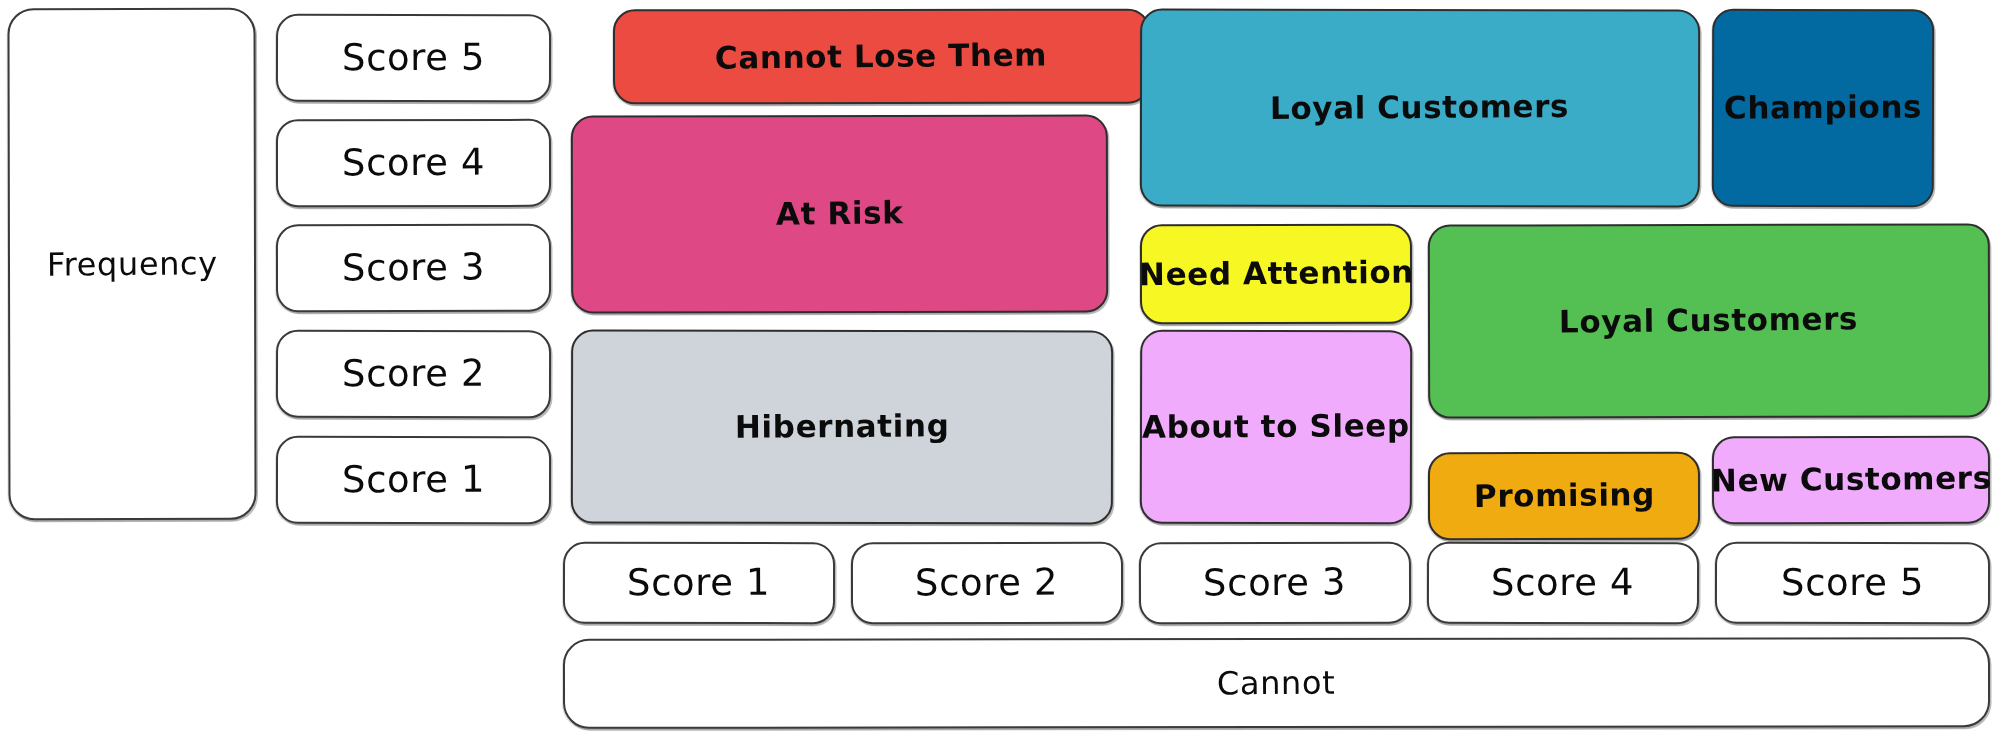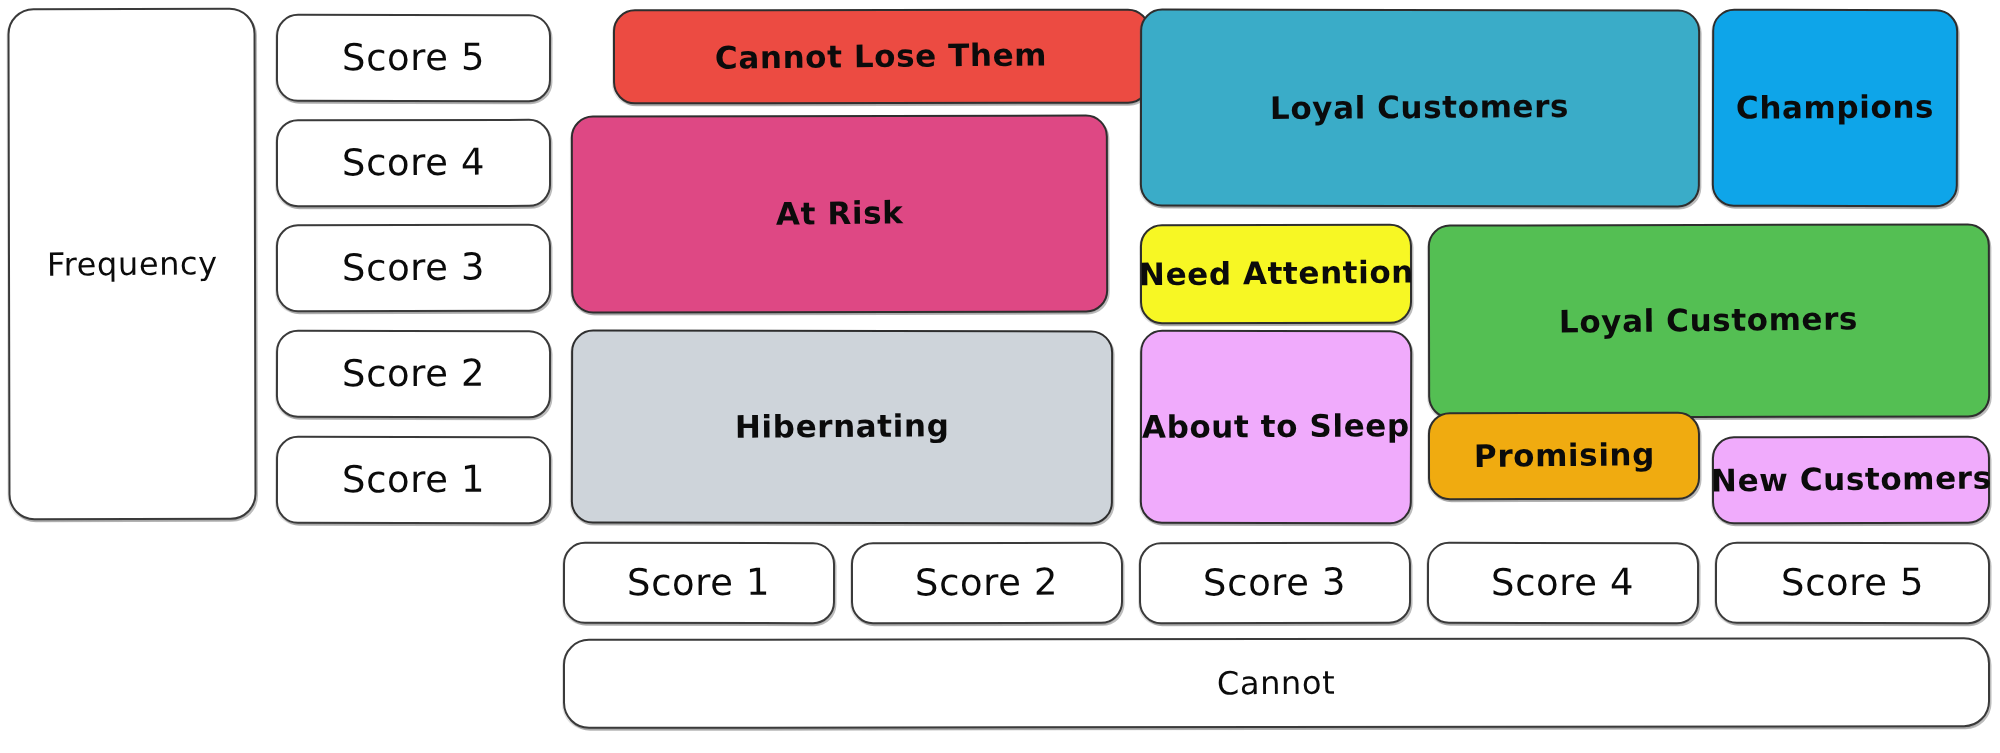--- a/index.html
+++ b/index.html
@@ -110,41 +110,41 @@
   </div>
 
   <div class="box seg j1" style="left:571px; top:115px; width:537px; height:198px; background:#de4884;">
     <span class="label">At Risk</span>
   </div>
 
   <div class="box seg j2" style="left:1140px; top:9px; width:560px; height:198px; background:#3aacc8;">
     <span class="label">Loyal Customers</span>
   </div>
 
-  <div class="box seg j4" style="left:1712px; top:9px; width:246px; height:198px; background:#0ea5e9;">
+  <div class="box seg j4" style="left:1712px; top:9px; width:222px; height:198px; background:#0369a1;border-radius:21px;">
     <span class="label">Champions</span>
   </div>
 
   <div class="box seg j3" style="left:1140px; top:224px; width:272px; height:100px; background:#f7f724;">
     <span class="label">Need Attention</span>
   </div>
 
   <div class="box seg j1" style="left:1428px; top:224px; width:562px; height:194px; background:#54bf53;">
     <span class="label">Loyal Customers</span>
   </div>
 
   <div class="box seg j2" style="left:571px; top:330px; width:542px; height:194px; background:#ced4da;">
     <span class="label">Hibernating</span>
   </div>
 
   <div class="box seg j4" style="left:1140px; top:330px; width:272px; height:194px; background:#f0abfc;">
     <span class="label">About to Sleep</span>
   </div>
 
-  <div class="box seg j3" style="left:1428px; top:412px; width:272px; height:88px; background:#f0ab10;border-radius:22px;">
+  <div class="box seg j3" style="left:1428px; top:452px; width:272px; height:88px; background:#f0ab10;border-radius:22px;">
     <span class="label">Promising</span>
   </div>
 
   <div class="box seg j1" style="left:1712px; top:436px; width:278px; height:88px; background:#f0abfc;">
     <span class="label">New Customers</span>
   </div>
 
   <div class="box plain j2" style="left:563px; top:542px; width:272px; height:82px;">
     <span class="label">Score 1</span>
   </div>

